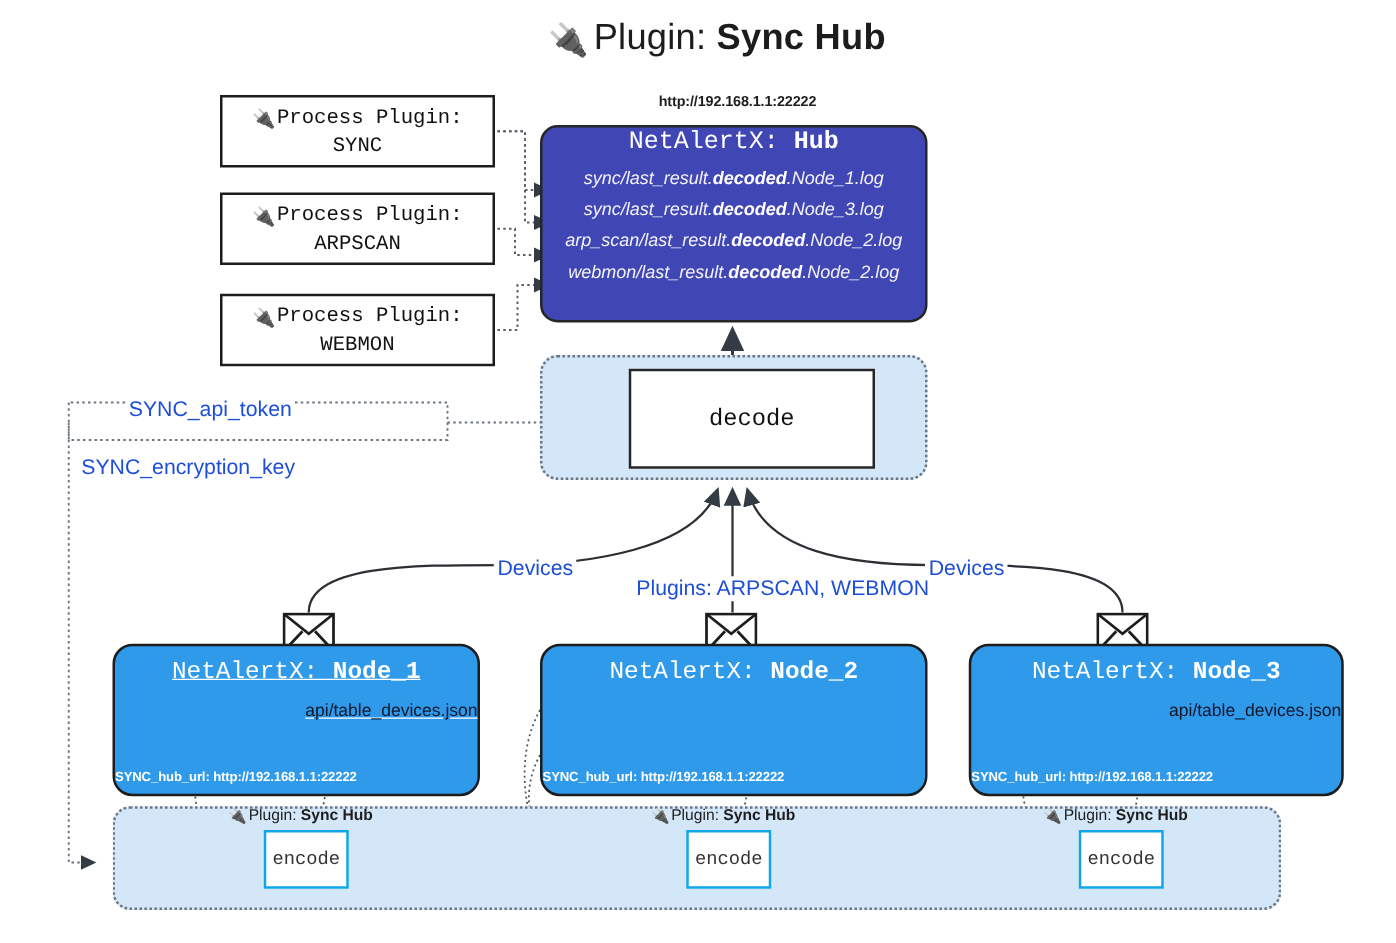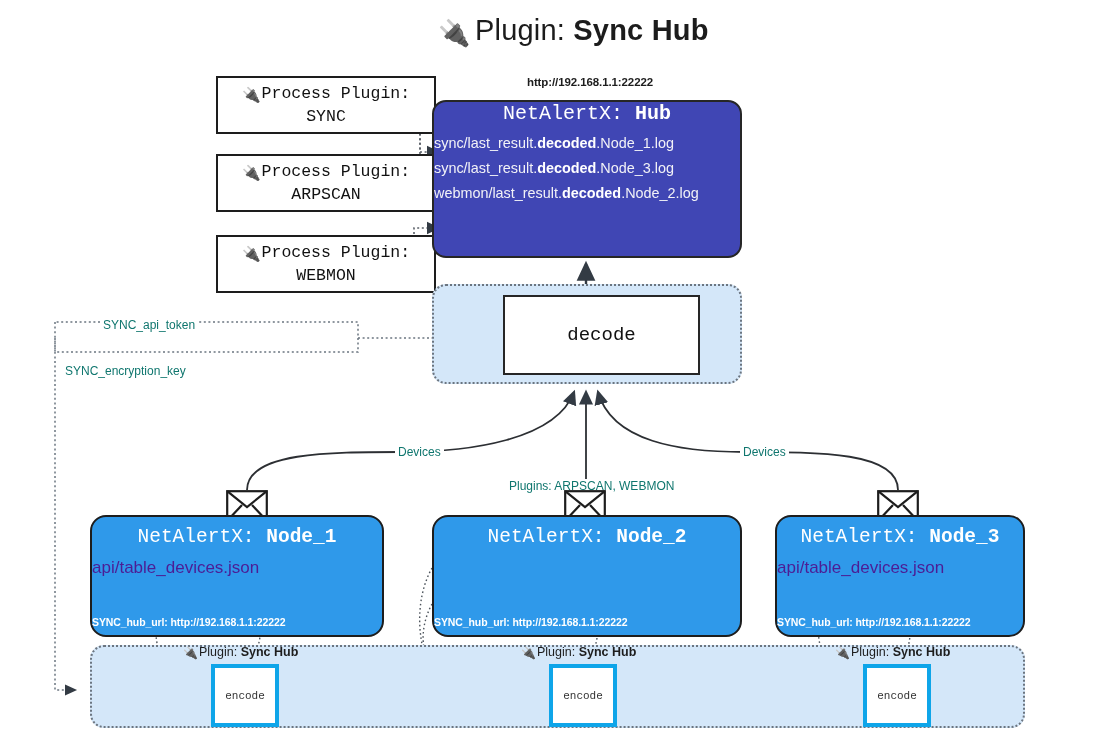--- a/index.html
+++ b/index.html
@@ -34,21 +34,20 @@
     width:220px;height:58px;
     border:2px solid #1d1d1d;
     background:#ffffff;
     font-family:"Liberation Mono", monospace;
     font-size:16.5px;
     line-height:1.32;
     text-align:center;
     display:flex;flex-direction:column;justify-content:center;align-items:center;
     box-sizing:border-box;
     color:#111;
-    margin-left:40px;
   }
   .proc-box .l1{white-space:nowrap;}
   .proc-box .l1 .plug{font-family:"DejaVu Sans",sans-serif;font-size:15px;margin-right:1px;vertical-align:-2px;}
   .proc-box .l2{white-space:nowrap;}
   #proc-sync{left:176px;top:76px;}
   #proc-arpscan{left:176px;top:154px;}
   #proc-webmon{left:176px;top:235px;}
 
   
   .hub-url{
@@ -68,23 +67,24 @@
     font-family:"Liberation Mono", monospace;
     font-size:20px;
     text-align:center;
     white-space:nowrap;
   }
   #hub-box .hub-title b{font-weight:700;}
   #hub-box .hub-lines{margin-top:6px;}
   #hub-box .hub-line{
     font-size:14.4px;
     line-height:25px;
-    text-align:left;
+    text-align:center;
     white-space:nowrap;
     color:#f2f2f7;
+    font-style:italic;
   }
   #hub-box .hub-line b{font-weight:700;color:#ffffff;}
 
   
   #decode-wrap{
     position:absolute;left:432px;top:284px;width:310px;height:100px;
     background:#d4e7f9;
     border:2px dotted #6b7580;
     border-radius:14px;
     box-sizing:border-box;
@@ -103,38 +103,38 @@
   
   .node-box{
     position:absolute;
     background:#2f99ea;
     border:2.5px solid #1d1d1d;
     border-radius:16px;
     box-sizing:border-box;
     color:#ffffff;
     top:515px;height:122px;
   }
-  #node1{left:90px;width:294px;}
+  #node1{left:90px;width:294px;text-decoration:underline;}
   #node2{left:432px;width:310px;}
-  #node3{left:775px;width:250px;}
+  #node3{left:775px;width:300px;}
   .node-box .node-title{
     font-family:"Liberation Mono", monospace;
     font-size:19.5px;
     text-align:center;
     margin-top:9px;
     white-space:nowrap;
   }
   .node-box .node-title b{font-weight:700;}
   .node-box .node-lines{margin-top:8px;}
   .node-box .node-line{
-    font-size:17px;
+    font-size:14px;
     line-height:24px;
-    text-align:left;
-    white-space:nowrap;
-    color:#4c1d95;
+    text-align:right;
+    white-space:nowrap;
+    color:#0f172a;
   }
   .node-box .node-foot{
     position:absolute;left:0;bottom:7px;width:100%;
     text-align:left;
     font-size:10.5px;
     font-weight:700;
     color:#ffffff;
     letter-spacing:-0.1px;
     white-space:nowrap;
   }
@@ -149,56 +149,56 @@
 
   
   #bottom-strip{
     position:absolute;left:90px;top:645px;width:935px;height:83px;
     background:#d4e7f9;
     border:2px dotted #6b7580;
     border-radius:14px;
     box-sizing:border-box;
   }
   .encode-box{
-    position:absolute;top:664px;width:68px;height:63px;
-    background:#ffffff;
-    border:4px solid #0ea5e9;
+    position:absolute;top:664px;width:68px;height:47px;
+    background:#ffffff;
+    border:2px solid #0ea5e9;
     box-sizing:border-box;
     display:flex;align-items:center;justify-content:center;
     font-family:"Liberation Mono", monospace;
-    font-size:11px;
+    font-size:15px;
     color:#333;
   }
   #enc1{left:211px;}
   #enc2{left:549px;}
   #enc3{left:863px;}
   .plugin-tag{
     position:absolute;top:645px;
     font-size:12.5px;
     color:#1d1d1d;
     white-space:nowrap;
   }
   .plugin-tag .plug{font-size:12px;vertical-align:-1px;margin-right:1px;}
   .plugin-tag b{font-weight:700;}
   #tag1{left:183px;}
   #tag2{left:521px;}
   #tag3{left:835px;}
 
   
   .edge-label{
     position:absolute;
-    font-size:12px;
-    color:#0f766e;
+    font-size:17px;
+    color:#1d4ed8;
     background:#ffffff;
     padding:0 3px;
     white-space:nowrap;
   }
   #lbl-devices-left{left:395px;top:445px;}
   #lbl-devices-right{left:740px;top:445px;}
-  #lbl-plugins-mid{left:506px;top:461px;margin-top:18px;}
+  #lbl-plugins-mid{left:506px;top:461px;}
   #lbl-api-token{left:100px;top:318px;}
   #lbl-enc-key{left:62px;top:364px;}
 </style>
 </head>
 <body>
 
 <div id="stage">
 
   <svg id="wires" viewBox="0 0 1117 754">
     <defs>
@@ -271,20 +271,21 @@
 
   <div class="hub-url">http://192.168.1.1:22222</div>
 
   <div id="hub-box">
     <div class="hub-title">
       <span>NetAlertX: </span><b>Hub</b>
     </div>
     <div class="hub-lines">
       <div class="hub-line"><span>sync/last_result.</span><b>decoded</b><span>.Node_1.log</span></div>
       <div class="hub-line"><span>sync/last_result.</span><b>decoded</b><span>.Node_3.log</span></div>
+      <div class="hub-line"><span>arp_scan/last_result.</span><b>decoded</b><span>.Node_2.log</span></div>
       <div class="hub-line"><span>webmon/last_result.</span><b>decoded</b><span>.Node_2.log</span></div>
     </div>
   </div>
 
   <div id="decode-wrap"></div>
   <div id="decode-box">decode</div>
 
   <div class="edge-label" id="lbl-api-token">SYNC_api_token</div>
   <div class="edge-label" id="lbl-enc-key">SYNC_encryption_key</div>
 

